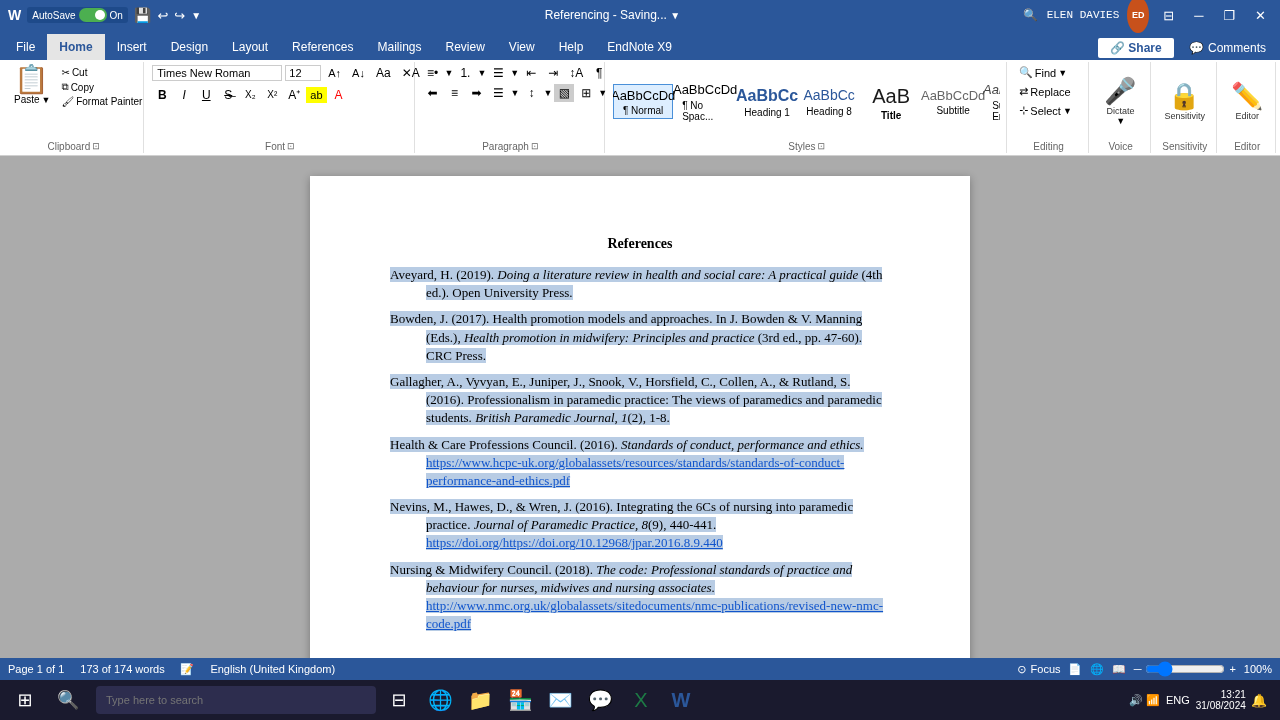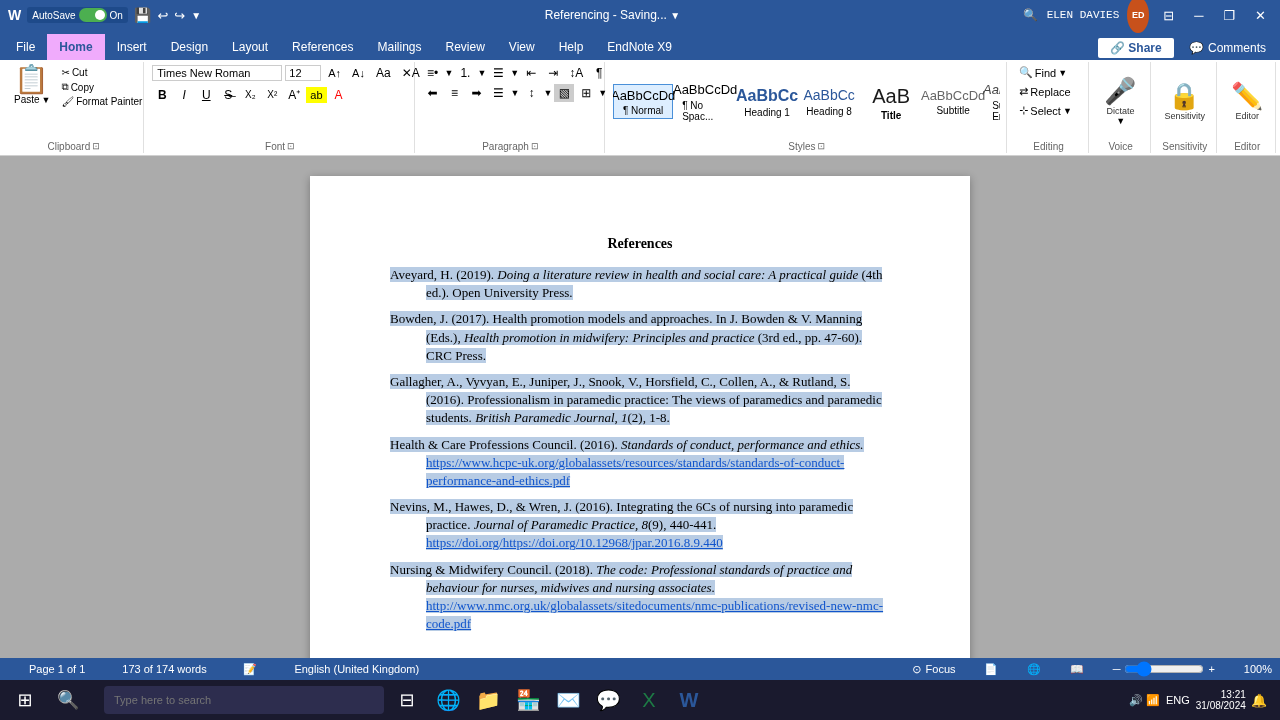--- a/index.html
+++ b/index.html
@@ -35,21 +35,21 @@
     .ribbon-tab {
       padding: 4px 12px;
       font-size: 12px;
       cursor: pointer;
       color: white;
       background: none;
       border: none;
       height: 26px;
     }
     .ribbon-tab.active {
-      background: #f0abfc;
+      background: #e5e5e5;
       color: #2b579a;
       font-weight: 600;
     }
     #share-btn { margin-left: auto; margin-bottom: 2px; background: white; color: #2b579a; border: none; padding: 3px 12px; font-size: 12px; cursor: pointer; border-radius: 2px; font-weight: 600; margin-right: 6px; }
     #comments-btn { margin-bottom: 2px; background: none; color: white; border: none; padding: 3px 10px; font-size: 12px; cursor: pointer; margin-right: 4px; }
 
     
     #ribbon {
       height: 96px;
       background: white;
@@ -102,36 +102,36 @@
       left: 0; right: 0;
       height: 22px;
       background: #2b579a;
       display: flex;
       align-items: center;
       padding: 0 8px;
       color: white;
       font-size: 11px;
       gap: 16px;
     }
-    .status-item { display: flex; align-items: center; gap: 4px; cursor: default; margin-left: 21px; }
+    .status-item { display: flex; align-items: center; gap: 4px; cursor: default; }
     .status-right { margin-left: auto; display: flex; align-items: center; gap: 8px; }
 
     
     #taskbar {
       position: absolute;
       bottom: 0; left: 0; right: 0;
       height: 40px;
       background: #1a1a2e;
       display: flex;
       align-items: center;
       padding: 0 4px;
       gap: 2px;
     }
     .taskbar-btn { width: 42px; height: 36px; display: flex; align-items: center; justify-content: center; cursor: pointer; border-radius: 4px; font-size: 18px; }
-    .taskbar-search { flex: 0 0 280px; height: 28px; background: #2d2d4e; border: none; border-radius: 4px; color: white; padding: 0 10px; font-size: 11px; margin-left: 12px; }
+    .taskbar-search { flex: 0 0 280px; height: 28px; background: #2d2d4e; border: none; border-radius: 4px; color: white; padding: 0 10px; font-size: 11px; margin-left: 4px; }
     .taskbar-right { margin-left: auto; display: flex; align-items: center; gap: 6px; color: white; font-size: 10px; padding-right: 8px; }
     .taskbar-app { width: 38px; height: 36px; display: flex; align-items: center; justify-content: center; cursor: pointer; font-size: 20px; }
 
     
     #doc-area {
       position: absolute;
       top: 156px;
       left: 0; right: 0;
       bottom: 62px;
       background: #ababab;

